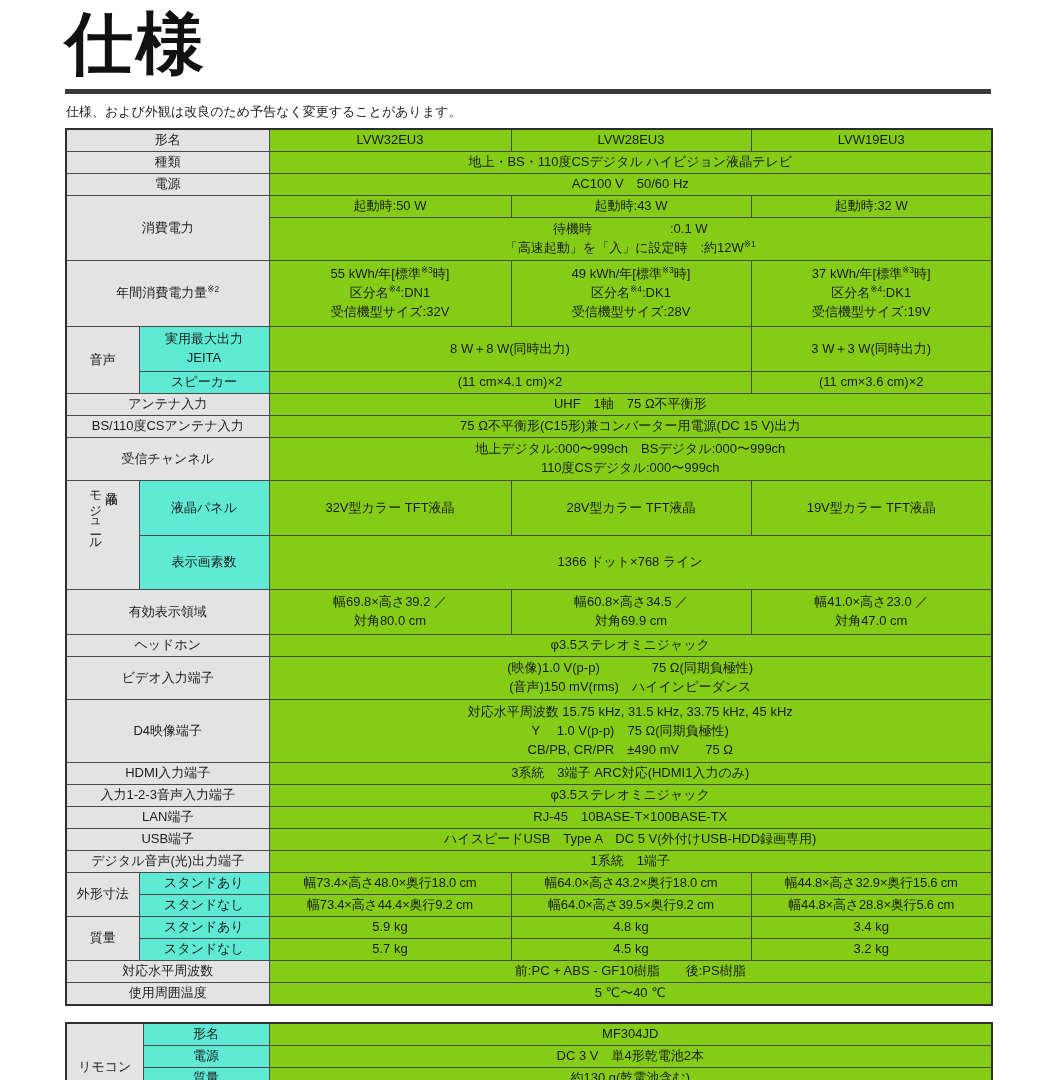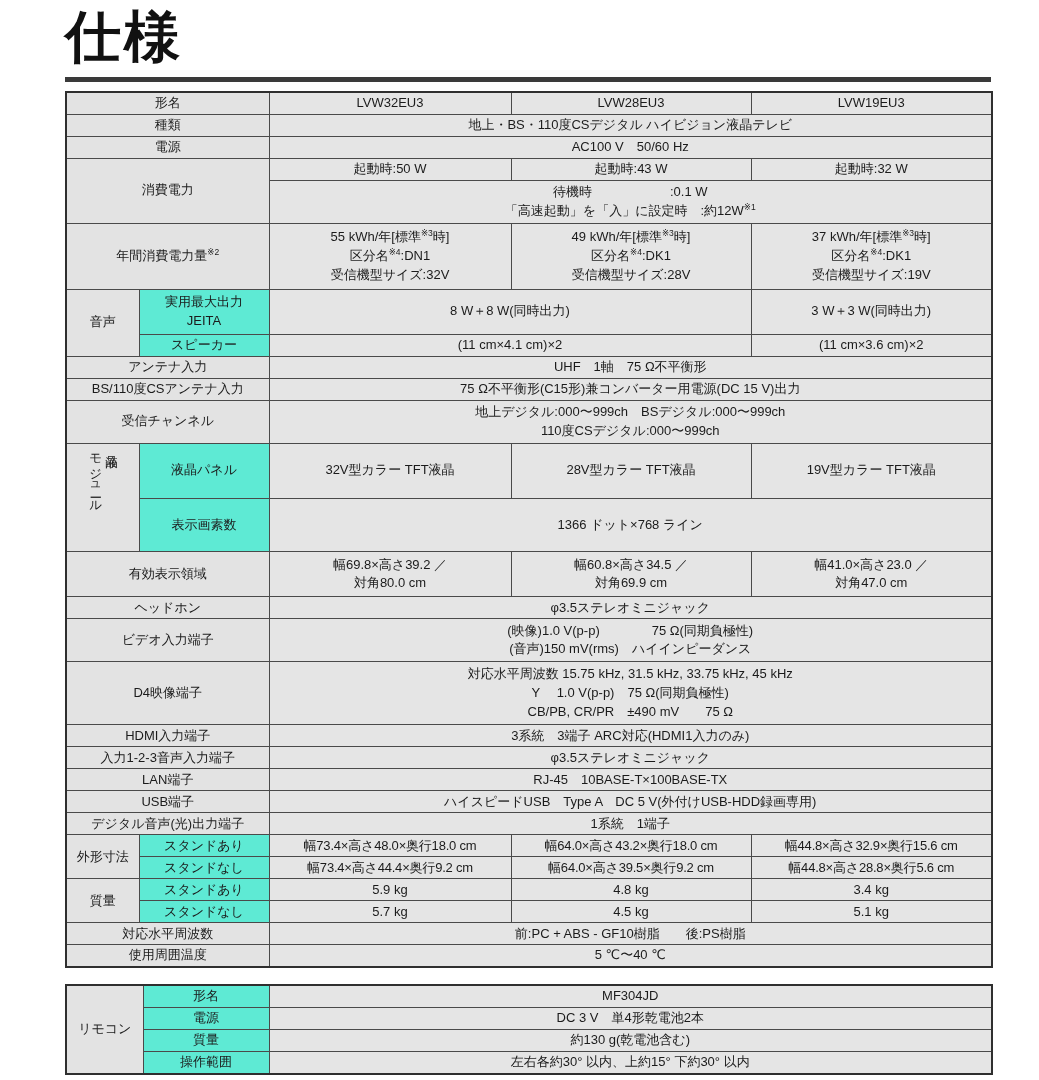--- a/index.html
+++ b/index.html
@@ -2,31 +2,31 @@
 <html lang="ja"><head>
 <meta charset="utf-8">
 <style>
   html,body{margin:0;padding:0;background:#ffffff;}
   body{
     width:1039px;height:1080px;overflow:hidden;
     font-family:"Liberation Sans","DejaVu Sans",sans-serif;
     color:#1b1b1b;-webkit-font-smoothing:antialiased;
   }
   .page{padding:6px 48px 0 65px;width:926px;}
-  .title{font-size:56px;font-weight:bold;letter-spacing:3px;line-height:1.05;margin:2px 0 10px 0;color:#111;}
+  .title{font-size:68px;font-weight:bold;letter-spacing:3px;line-height:1.05;margin:2px 0 10px 0;color:#111;}
   .rule{height:5px;background:#3a3a3a;margin:6px 0 9px 0;}
   .note{font-size:13px;margin:0 0 7px 1px;color:#222;}
   table.spec{border-collapse:collapse;width:926px;table-layout:fixed;border:2px solid #2f2f2f;}
   table.spec td{
     border:1px solid #4a4a4a;font-size:13px;padding:1px 4px;
     text-align:center;line-height:1.45;color:#1b1b1b;overflow:hidden;
   }
   td.lbl{background:#e3e3e3;text-align:left;padding-left:7px;}
   td.sub{background:#5eead4;text-align:left;padding-left:7px;}
-  td.val{background:#e5e5e5;}
+  td.val{background:#84cc16;}
   td.left{text-align:left;padding-left:11px;margin-left:11px;}
   td.smaller{font-size:12.3px;letter-spacing:-0.2px;}
   tr.h1{height:22px;}
   tr.h2{height:43px;}
   tr.h2a{height:45px;}
   tr.h2b{height:42px;}
   tr.h3{height:66px;}
   tr.h3b{height:63px;}
   .ln{display:block;}
   sup{font-size:8.5px;line-height:0;}
@@ -38,20 +38,21 @@
   }
   .remote-wrap{margin-top:16px;}
 </style>
 </head>
 <body>
 
 <div class="page">
 
   <h1 class="title">仕様</h1>
   <div class="rule"></div>
+  <p class="note">仕様、および外観は改良のため予告なく変更することがあります。</p>
 
   <table class="spec">
     <colgroup>
       <col style="width:73px">
         <col style="width:130px">
       <col style="width:242px">
         <col style="width:240px">
         <col style="width:241px">
     </colgroup>
 
@@ -233,21 +234,21 @@
       <td class="lbl" rowspan="2">質量</td>
       <td class="sub">スタンドあり</td>
       <td class="val">5.9 kg</td>
       <td class="val">4.8 kg</td>
       <td class="val">3.4 kg</td>
     </tr>
     <tr class="h1">
       <td class="sub">スタンドなし</td>
       <td class="val">5.7 kg</td>
       <td class="val">4.5 kg</td>
-      <td class="val">5.1 kg</td>
+      <td class="val">3.2 kg</td>
     </tr>
 
     <tr class="h1">
       <td class="lbl" colspan="2">対応水平周波数</td>
       <td class="val" colspan="3">前:PC + ABS - GF10樹脂　　後:PS樹脂</td>
     </tr>
 
     <tr class="h1">
       <td class="lbl" colspan="2">使用周囲温度</td>
       <td class="val" colspan="3">5 ℃〜40 ℃</td>

